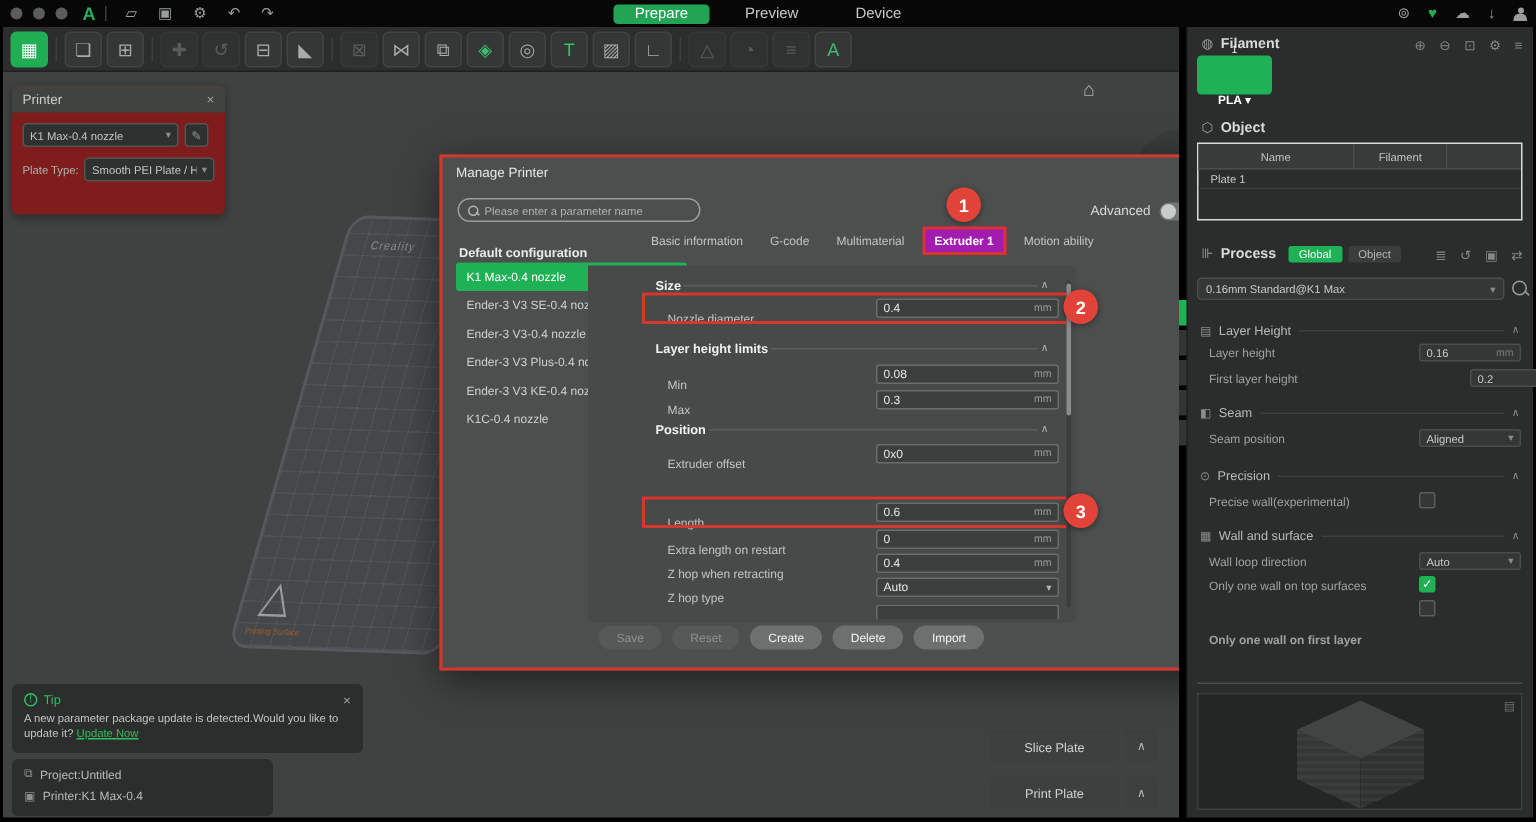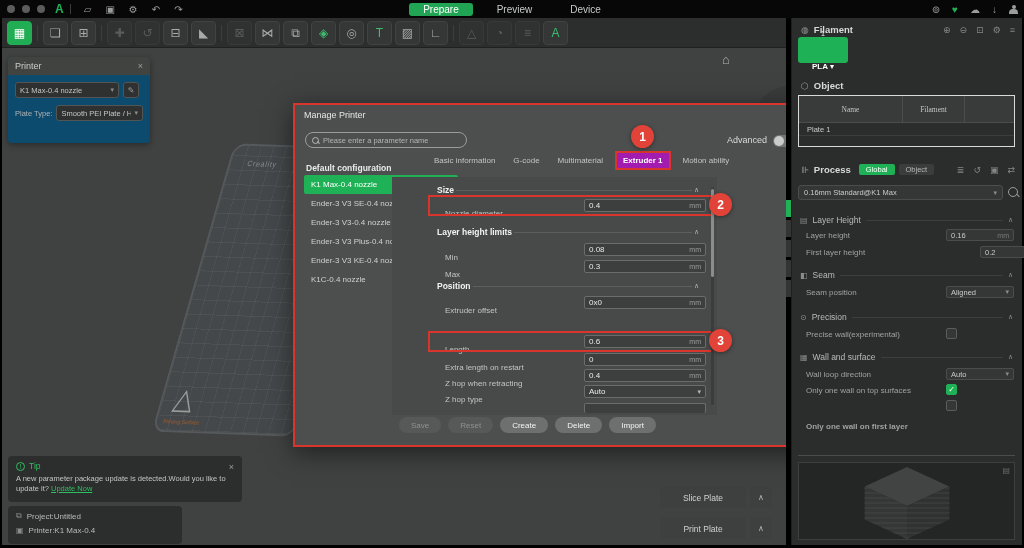--- a/index.html
+++ b/index.html
@@ -45,21 +45,21 @@
   .plate { position:absolute; left:178px; top:92px; width:168px; height:300px; background:#45484a;
            border:2px solid #565a5c; border-radius:14px;
            background-image:repeating-linear-gradient(0deg,rgba(255,255,255,.05) 0 1px,transparent 1px 15px),
                             repeating-linear-gradient(90deg,rgba(255,255,255,.05) 0 1px,transparent 1px 15px);
            transform:rotate(16deg) skewY(-14deg) scaleX(.82); }
   .plate-brand { position:absolute; left:20px; top:14px; font-size:8px; color:#8b8e90; letter-spacing:1px; }
   .plate-tri { position:absolute; left:14px; bottom:18px; font-size:30px; color:#9a9d9c; line-height:1; }
   .plate-label { position:absolute; left:8px; bottom:6px; font-size:6px; color:#a35b2a; }
 
   
-  .printer-pane { position:absolute; left:6px; top:9px; width:142px; height:86px; background:#0c4a6e;
+  .printer-pane { position:absolute; left:6px; top:9px; width:142px; height:86px; background:#7f1d1d;
                   border-radius:4px; box-shadow:0 2px 6px rgba(0,0,0,.35); }
   .pp-head { height:18px; background:#40433f; border-radius:4px 4px 0 0; display:flex; align-items:center;
              justify-content:space-between; padding:0 7px; }
   .pp-title { font-size:9px; color:#c9ccca; }
   .pp-x { font-size:9px; color:#9a9d9c; cursor:pointer; }
   .pp-row { display:flex; align-items:center; gap:4px; padding:7px 7px 0 7px; }
   .combo { background:#2e3130; border:1px solid #525554; border-radius:3px; color:#c3c6c5;
            font-size:7.5px; height:16px; display:flex; align-items:center; justify-content:space-between;
            padding:0 4px; cursor:pointer; white-space:nowrap; overflow:hidden; }
   .combo .arr { color:#8a8d8c; font-size:7px; margin-left:3px; }
@@ -126,21 +126,21 @@
   .rp-ico { font-size:9px; color:#9a9d9c; margin:0 5px 0 9px; }
   .rp-title { font-size:9.5px; font-weight:bold; color:#d8dbda; }
   .rp-tools { position:absolute; right:7px; display:flex; gap:9px; }
   .rp-tools span { font-size:9px; color:#84878 6; color:#848786; cursor:pointer; }
   .fil-chip { position:absolute; left:6px; top:19px; width:50px; height:26px; background:#1fb155; border-radius:3px;
               display:flex; flex-direction:column; align-items:center; justify-content:center; cursor:pointer;gap:24px; }
   .fil-chip .n { font-size:7px; color:#eafcef; line-height:8px; }
   .fil-chip .m { font-size:8px; font-weight:bold; color:#fff; line-height:9px; }
 
   .obj-table { position:absolute; left:6px; top:77px; width:217px; height:52px; border:1px solid #d8dbda; }
-  .obj-hrow { display:flex; height:27px; background:#383b3a; border-bottom:1px solid #4a4d4c;font-family:Liberation Serif, serif; }
+  .obj-hrow { display:flex; height:17px; background:#383b3a; border-bottom:1px solid #4a4d4c; }
   .obj-hcell { font-size:7.5px; color:#c2c5c4; display:flex; align-items:center; justify-content:center; }
   .obj-row { height:13px; display:flex; align-items:center; padding-left:8px; font-size:7.5px; color:#c8cbca;
              border-bottom:1px solid #3a3d3c; cursor:pointer; }
 
   .chip { font-size:7.5px; border-radius:2px; padding:1px 7px; cursor:pointer; }
   .chip.on { background:#1fb155; color:#fff; }
   .chip.off { background:#3a3d3c; color:#b5b8b7; }
   .preset { position:absolute; left:6px; top:167px; width:205px; height:15px; background:#343736; border:1px solid #4a4d4c;
             border-radius:3px; display:flex; align-items:center; justify-content:space-between; padding:0 5px; cursor:pointer; }
   .preset .v { font-size:7.5px; color:#c8cbca; }

